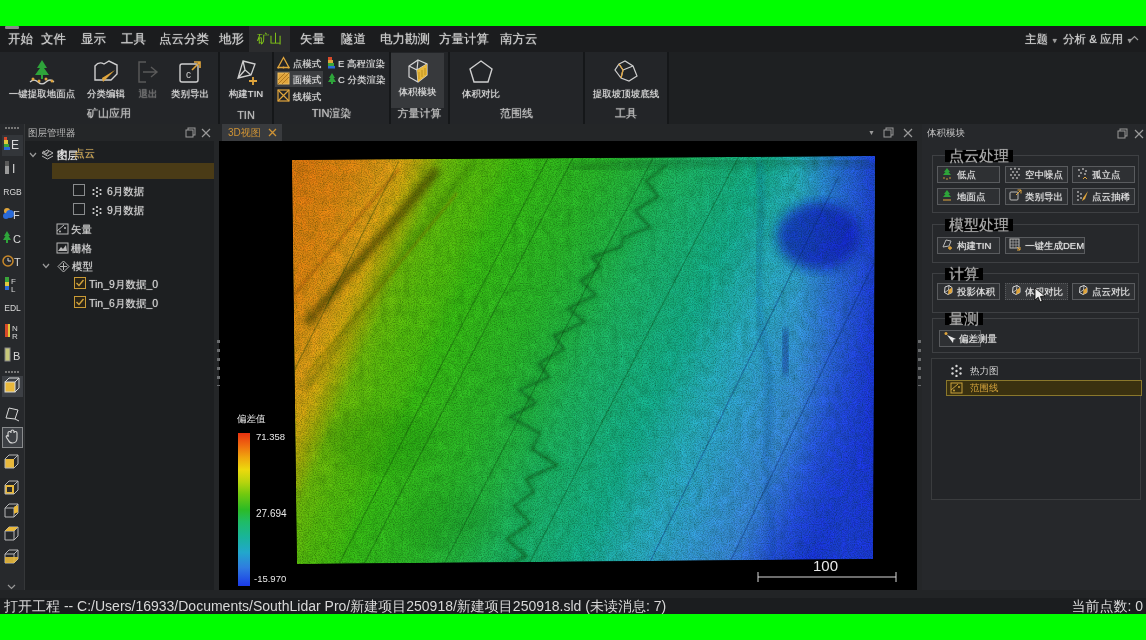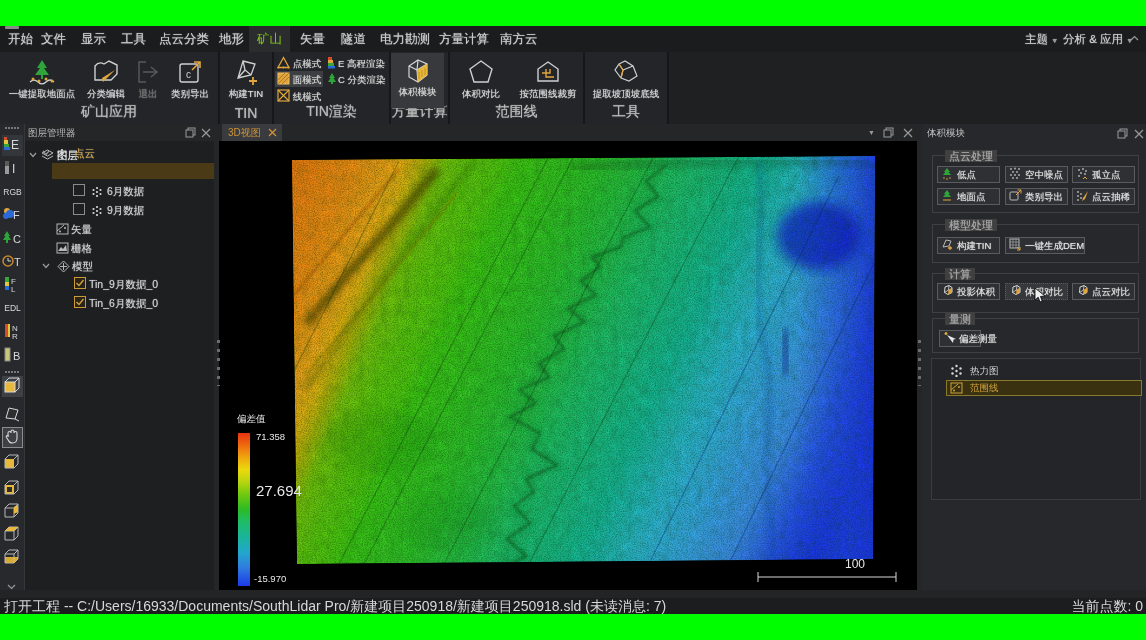--- a/index.html
+++ b/index.html
@@ -8,36 +8,36 @@
 .cjk{text-shadow:0 0 1px rgba(215,215,215,0.85);}
 #win{position:absolute;left:0;top:26px;width:1146px;height:588px;background:#1d1f21;}
 
 #menubar{position:absolute;left:0;top:0;width:1146px;height:26px;background:#1b1c1e;}
 .mi{position:absolute;top:0;height:26px;line-height:26px;color:#c9c9c9;font-size:12.5px;}
 .mi.act{color:#84cc16;background:#2b2c2e;text-align:center;}
 
 #ribbon{position:absolute;left:0;top:26px;width:1146px;height:72px;background:#1e2022;}
 .rgroup{position:absolute;top:0;height:72px;background:#232528;}
 .rgsep{position:absolute;top:0;width:2px;height:72px;background:#151719;}
-.rglabel{position:absolute;bottom:3px;width:100%;text-align:center;color:#b6b6b6;font-size:14px;}
+.rglabel{position:absolute;bottom:3px;width:100%;text-align:center;color:#b6b6b6;font-size:11px;}
 .rbtn{position:absolute;top:2px;text-align:center;color:#d6d6d6;font-size:9.5px;}
 .rbtn .ic{display:block;margin:4px auto 2px auto;}
 .rbtn .lb{display:block;margin-top:1px;}
 .smallrow{position:absolute;color:#d6d6d6;font-size:9.5px;height:15px;line-height:15px;text-shadow:0 0 1px rgba(214,214,214,0.8);}
 
 #lstrip{position:absolute;left:0;top:98px;width:25px;height:466px;background:#27292c;border-right:1px solid #353739;}
 #lpanel{position:absolute;left:25px;top:98px;width:189px;height:466px;background:#1d1f21;}
 #lphead{position:absolute;left:0;top:0;width:100%;height:17px;background:#242628;color:#bdbdbd;font-size:9.5px;line-height:17px;}
 #center{position:absolute;left:214px;top:98px;width:708px;height:466px;background:#242628;}
 #tabbar{position:absolute;left:0;top:0;width:100%;height:17px;background:#242628;}
 #viewport{position:absolute;left:5px;top:17px;width:698px;height:449px;background:#000;text-align:center;}
 #rpanel{position:absolute;left:922px;top:98px;width:224px;height:466px;background:#26282b;}
 #rphead{position:absolute;left:0;top:0;width:100%;height:18px;color:#c6c6c6;font-size:9.5px;line-height:18px;}
 .gbox{position:absolute;border:1px solid #3e4043;}
-.glabel{position:absolute;top:-6px;left:12px;background:#404040;padding:0 4px;color:#a8a8a8;font-size:11px;line-height:12px;text-shadow:0 0 1px rgba(168,168,168,0.8);}
+.glabel{position:absolute;top:-6px;left:12px;background:#000000;padding:0 4px;color:#a8a8a8;font-size:15px;line-height:12px;text-shadow:0 0 1px rgba(168,168,168,0.8);}
 .pbtn{position:absolute;height:17px;padding-left:3px;background:#2e3033;border:1px solid #595b5e;color:#e2e2e2;font-size:9.5px;line-height:15px;white-space:nowrap;text-shadow:0 0 1px rgba(215,215,215,0.8);}
 
 #bstrip{position:absolute;left:0;top:564px;width:1146px;height:8px;background:#222426;}
 #statusbar{position:absolute;left:0;top:572px;width:1146px;height:16px;background:#1b1d1f;color:#d8d8d8;font-size:14px;line-height:16px;}
 .tree-row{position:absolute;left:0;width:100%;height:18px;color:#cecece;font-size:10.5px;line-height:18px;text-shadow:0 0 1px rgba(205,205,205,0.8);}
 .lsi{position:absolute;left:2px;width:21px;height:21px;}
 .cb{position:absolute;width:12px;height:12px;border:1px solid #8a8c8e;background:transparent;}
 .cbon{position:absolute;width:12px;height:12px;border:1px solid #c99a35;background:#2a2417;color:#e0a53c;font-size:10px;line-height:11px;text-align:center;}
 </style></head>
 <body>
@@ -164,27 +164,20 @@
       <path d="M13 12 L23 6 L23 17 L14 24 Z" fill="#e8b83c"></path>
       <path d="M15 14 v7 M18 12 v7 M21 10 v7" stroke="#b58818" stroke-width="1" opacity="0.8"></path>
     </svg>
         <span class="lb cjk">体积模块</span>
       </div>
     <div class="rbtn" style="left:450px;width:62px">
         <svg class="ic" width="28" height="28" viewBox="0 0 28 28">
       <path d="M14 3 L25 11 L21 24 H7 L3 11 Z" fill="none" stroke="#cfcfcf" stroke-width="1.4"></path>
     </svg>
         <span class="lb cjk">体积对比</span>
-      </div>
-    <div class="rbtn" style="left:513px;width:70px">
-        <svg class="ic" width="28" height="28" viewBox="0 0 28 28">
-      <path d="M14 4 L24 11 V23 H4 V11 Z" fill="none" stroke="#cfcfcf" stroke-width="1.4"></path>
-      <path d="M12 11 v8 h8 M16 11 v4 h-8" stroke="#e0a53c" stroke-width="1.4" fill="none"></path>
-    </svg>
-        <span class="lb cjk">按范围线裁剪</span>
       </div>
     <div class="rbtn" style="left:585px;width:82px">
         <svg class="ic" width="30" height="28" viewBox="0 0 30 28">
       <path d="M8 6 L14 3 L22 8 L26 18 L18 23 L10 20 L4 12 Z M8 6 L12 12 L10 20 M12 12 L22 8" fill="none" stroke="#cfcfcf" stroke-width="1.2"></path>
       <path d="M8 6 L12 12 L10 20" fill="none" stroke="#e0a53c" stroke-width="1.2"></path>
     </svg>
         <span class="lb cjk">提取坡顶坡底线</span>
       </div>
   </div>
   <div id="lstrip">
@@ -493,23 +486,23 @@
             <line x1="430" y1="423" x2="620" y2="35"></line>
             <line x1="510" y1="423" x2="656" y2="120"></line>
           </g>
           <rect x="73" y="14" width="584" height="410" filter="url(#noise)" fill="#ffffff"></rect>
           <rect x="73" y="14" width="584" height="410" filter="url(#noise2)" fill="#ffffff"></rect>
         </g>
       </svg>
       <div style="position:absolute;left:18px;top:272px;color:#e8e8e8;font-size:9.5px">偏差值</div>
       <div style="position:absolute;left:19px;top:292px;width:12px;height:153px;background:linear-gradient(180deg,#e83210 0%,#ef6a10 8%,#f0a60e 16%,#ecd90d 24%,#b8d40e 32%,#72c90f 40%,#2cbb25 50%,#1fbc66 58%,#19b49a 68%,#22a7cc 78%,#2f7ce0 88%,#1b3ae8 100%)"></div>
       <div style="position:absolute;left:37px;top:290px;color:#e8e8e8;font-size:9.5px">71.358</div>
-      <div style="position:absolute;left:37px;top:341px;color:#e8e8e8;font-size:15px">27.694</div>
+      <div style="position:absolute;left:37px;top:367px;color:#e8e8e8;font-size:10px">27.694</div>
       <div style="position:absolute;left:35px;top:432px;color:#e8e8e8;font-size:9.5px">-15.970</div>
-      <div style="position:absolute;left:626px;top:416px;color:#e8e8e8;font-size:12px">100</div>
+      <div style="position:absolute;left:594px;top:416px;color:#e8e8e8;font-size:15px">100</div>
       <svg style="position:absolute;left:538px;top:430px" width="140" height="12" viewBox="0 0 140 12">
           <path d="M1 1 V11 M1 6 H139 M139 1 V11" stroke="#d8d8d8" stroke-width="1" fill="none"></path>
         </svg>
     </div>
   </div>
   <div id="rpanel">
       <div id="rphead"><span style="margin-left:5px">体积模块</span>
       <svg style="position:absolute;left:195px;top:4px" width="11" height="11" viewBox="0 0 11 11">
           <rect x="3" y="1" width="7" height="7" fill="none" stroke="#9a9a9a"></rect>
           <rect x="1" y="3" width="7" height="7" fill="#26282b" stroke="#9a9a9a"></rect>

